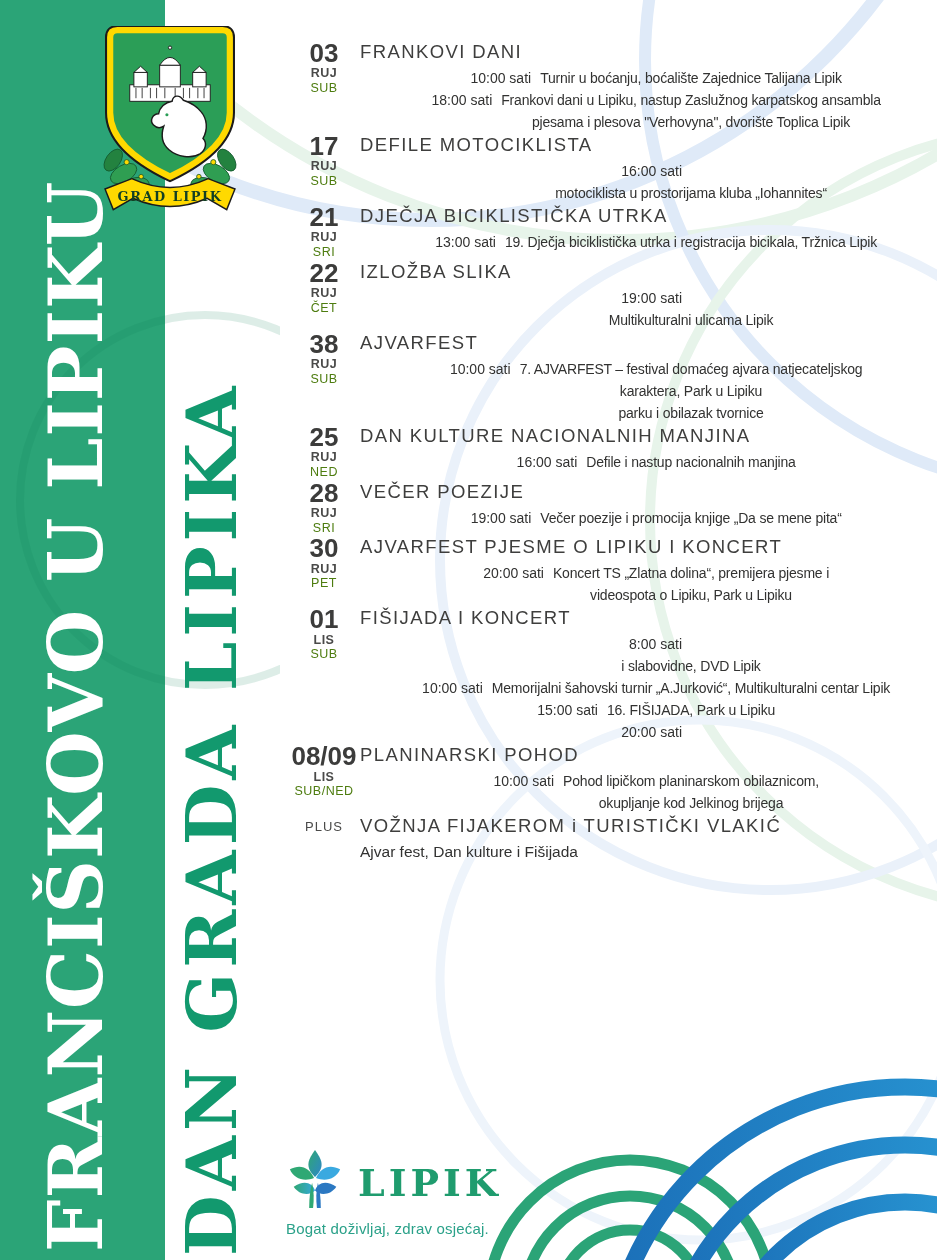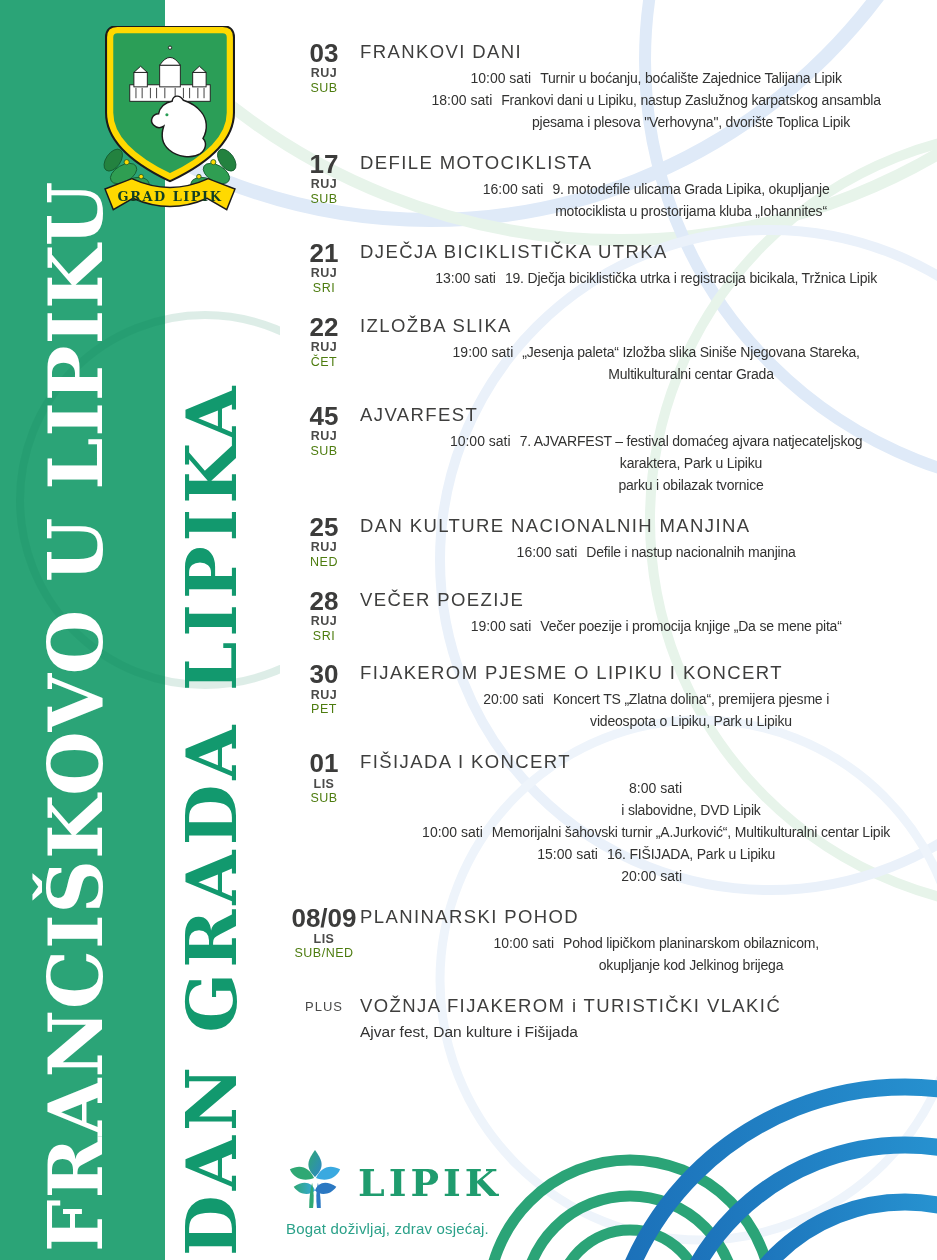--- a/index.html
+++ b/index.html
@@ -13,21 +13,21 @@
   svg{display:block;}
   .bg-arcs{position:absolute;left:0;top:0;z-index:0;}
   .band{position:absolute;left:0;top:0;width:165px;height:1260px;background:var(--band);z-index:1;}
   .band-ring{position:absolute;left:0;top:0;z-index:2;}
   .vtext{position:absolute;transform:rotate(-90deg);transform-origin:left top;white-space:nowrap;
          font-family:"DejaVu Serif",serif;font-weight:700;z-index:3;}
   .vtext-primary{left:33px;top:1252px;font-size:74px;letter-spacing:1px;color:#ffffff;}
   .vtext-secondary{left:170px;top:1256px;font-size:70px;letter-spacing:5px;color:var(--sec-text);}
   .crest{position:absolute;left:92px;top:26px;z-index:4;}
   
-  .events{position:absolute;left:288px;top:40px;width:648px;display:flex;flex-direction:column;gap:18px;z-index:3;}
+  .events{position:absolute;left:288px;top:40px;width:648px;display:flex;flex-direction:column;z-index:3;}
   .event{display:flex;align-items:flex-start;}
   .date-col{width:72px;flex:none;text-align:center;color:var(--title);}
   .date-num{font-size:26px;font-weight:600;line-height:1.05;color:#3C3C3B;}
   .date-month{font-size:12.5px;font-weight:700;color:#4A4A49;letter-spacing:.5px;margin-top:0;line-height:1.1;}
   .date-day{font-size:12.5px;font-weight:400;color:#4d7c0f;letter-spacing:.5px;margin-top:1px;line-height:1.1;}
   .plus-label{font-size:13px;font-weight:500;color:#4A4A49;letter-spacing:1px;margin-top:5px;}
   .event-body{flex:1;min-width:0;}
   .event-title{font-size:18.5px;font-weight:500;letter-spacing:1.4px;color:var(--title);line-height:23px;margin-bottom:4px;}
   .sched-row{display:flex;font-size:14px;line-height:22px;color:var(--body);justify-content:center;}
   .sched-time{width:86px;flex:none;box-sizing:border-box;padding-right:9px;text-align:right;}
@@ -139,21 +139,20 @@
       <div class="event">
         <div class="date-col">
           <div class="date-num">17</div>
           <div class="date-month">RUJ</div>
           <div class="date-day">SUB</div>
         </div>
         <div class="event-body">
           <div class="event-title">DEFILE MOTOCIKLISTA</div>
           <div class="sched-row">
             <div class="sched-time">16:00 sati</div>
-            <div class="sched-text">9. motodefile ulicama Grada Lipika, okupljanje</div>
           </div>
           <div class="sched-row">
             <div class="sched-time"></div>
             <div class="sched-text">motociklista u prostorijama kluba „Iohannites“</div>
           </div>
         </div>
       </div>
       <div class="event">
         <div class="date-col">
           <div class="date-num">21</div>
@@ -171,31 +170,30 @@
       <div class="event">
         <div class="date-col">
           <div class="date-num">22</div>
           <div class="date-month">RUJ</div>
           <div class="date-day">ČET</div>
         </div>
         <div class="event-body">
           <div class="event-title">IZLOŽBA SLIKA</div>
           <div class="sched-row">
             <div class="sched-time">19:00 sati</div>
-            <div class="sched-text">„Jesenja paleta“ Izložba slika Siniše Njegovana Stareka,</div>
-          </div>
-          <div class="sched-row">
-            <div class="sched-time"></div>
-            <div class="sched-text">Multikulturalni centar Grada</div>
-          </div>
-        </div>
-      </div>
-      <div class="event">
-        <div class="date-col">
-          <div class="date-num">45</div>
+          </div>
+          <div class="sched-row">
+            <div class="sched-time"></div>
+            <div class="sched-text">Multikulturalni ulicama Lipik</div>
+          </div>
+        </div>
+      </div>
+      <div class="event">
+        <div class="date-col">
+          <div class="date-num">38</div>
           <div class="date-month">RUJ</div>
           <div class="date-day">SUB</div>
         </div>
         <div class="event-body">
           <div class="event-title">AJVARFEST</div>
           <div class="sched-row">
             <div class="sched-time">10:00 sati</div>
             <div class="sched-text">7. AJVARFEST – festival domaćeg ajvara natjecateljskog</div>
           </div>
           <div class="sched-row">
@@ -242,21 +240,21 @@
           </div>
         </div>
       </div>
       <div class="event">
         <div class="date-col">
           <div class="date-num">30</div>
           <div class="date-month">RUJ</div>
           <div class="date-day">PET</div>
         </div>
         <div class="event-body">
-          <div class="event-title">FIJAKEROM PJESME O LIPIKU I KONCERT</div>
+          <div class="event-title">AJVARFEST PJESME O LIPIKU I KONCERT</div>
           <div class="sched-row">
             <div class="sched-time">20:00 sati</div>
             <div class="sched-text">Koncert TS „Zlatna dolina“, premijera pjesme i</div>
           </div>
           <div class="sched-row">
             <div class="sched-time"></div>
             <div class="sched-text">videospota o Lipiku, Park u Lipiku</div>
           </div>
         </div>
       </div>

